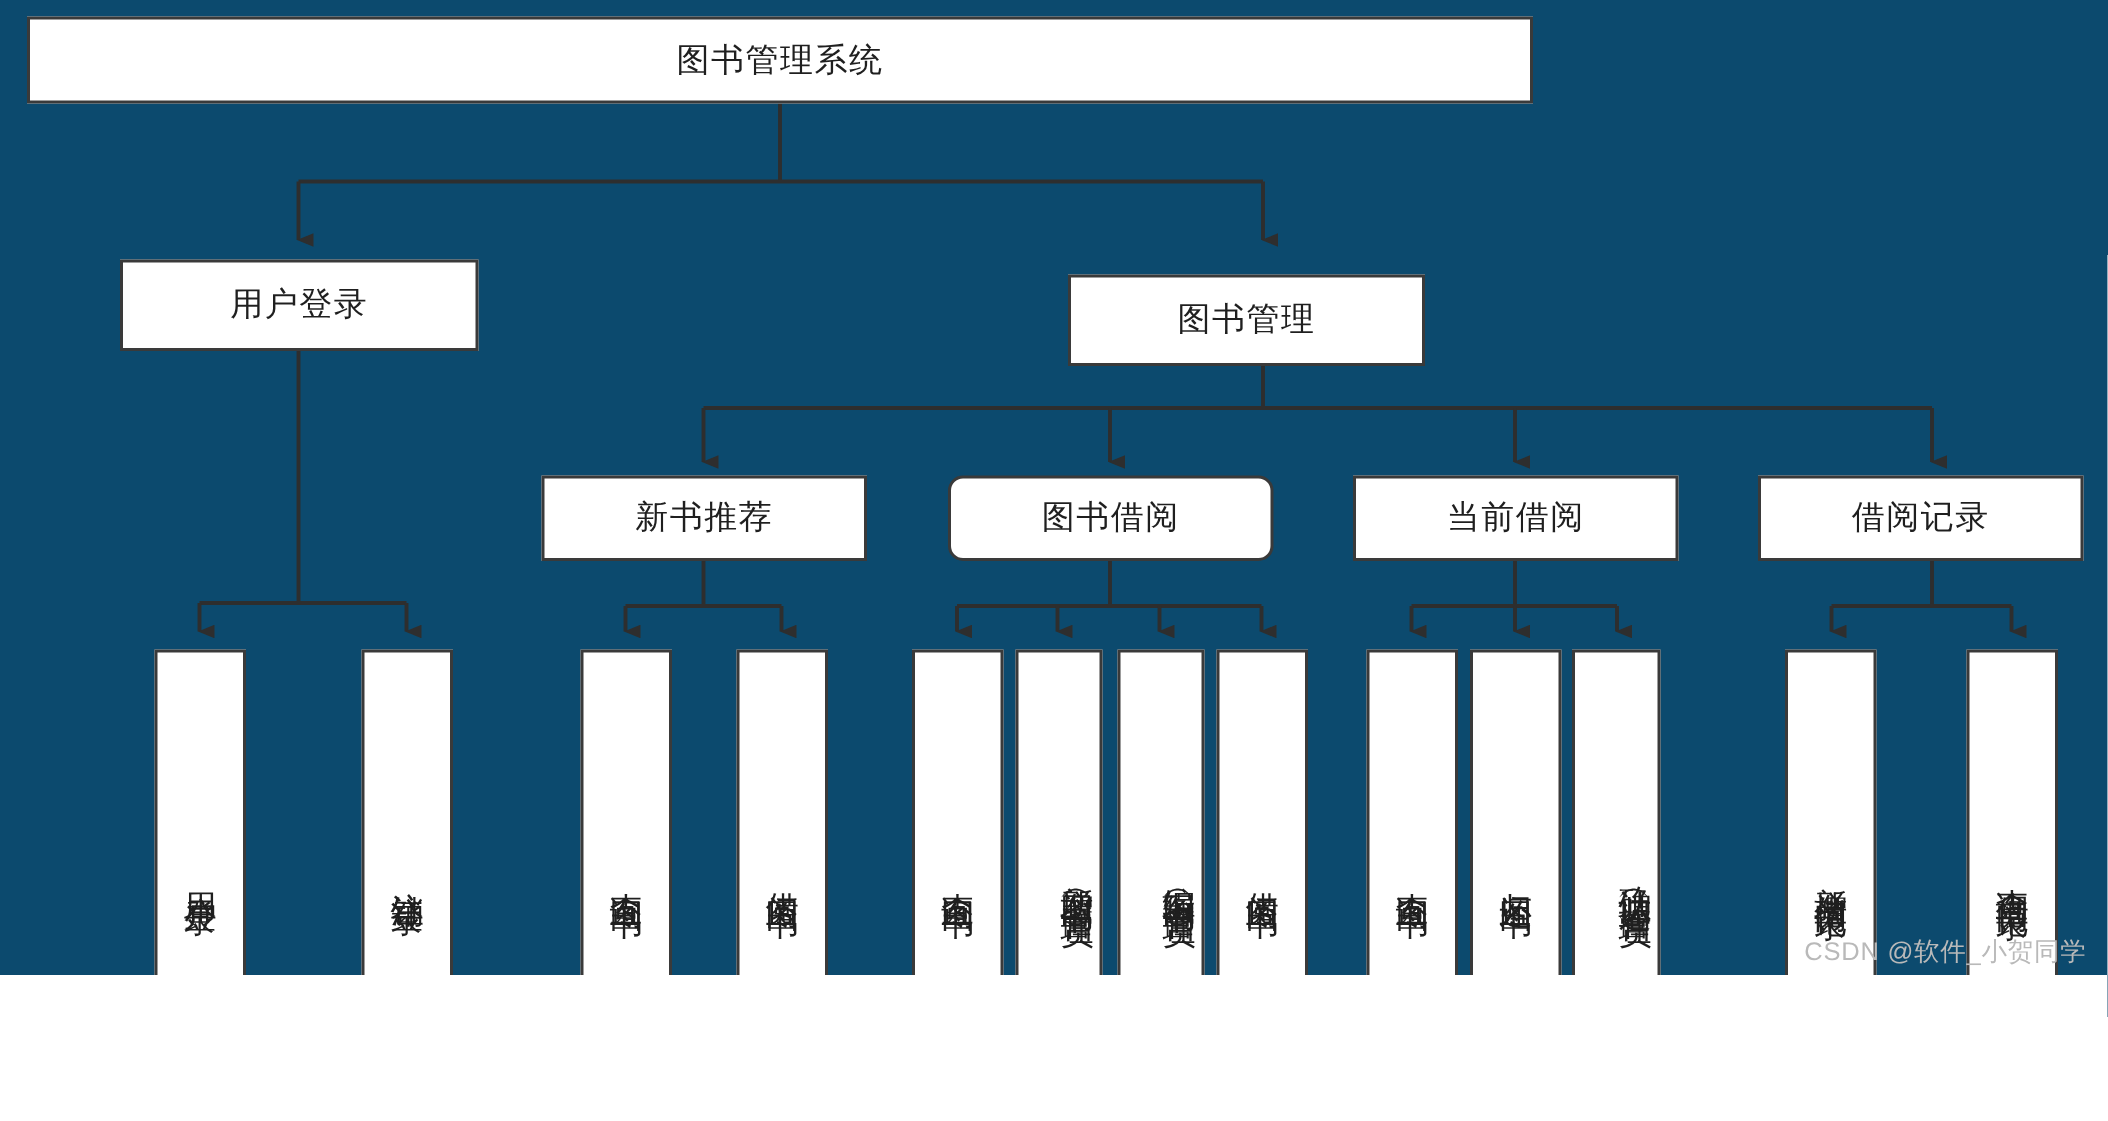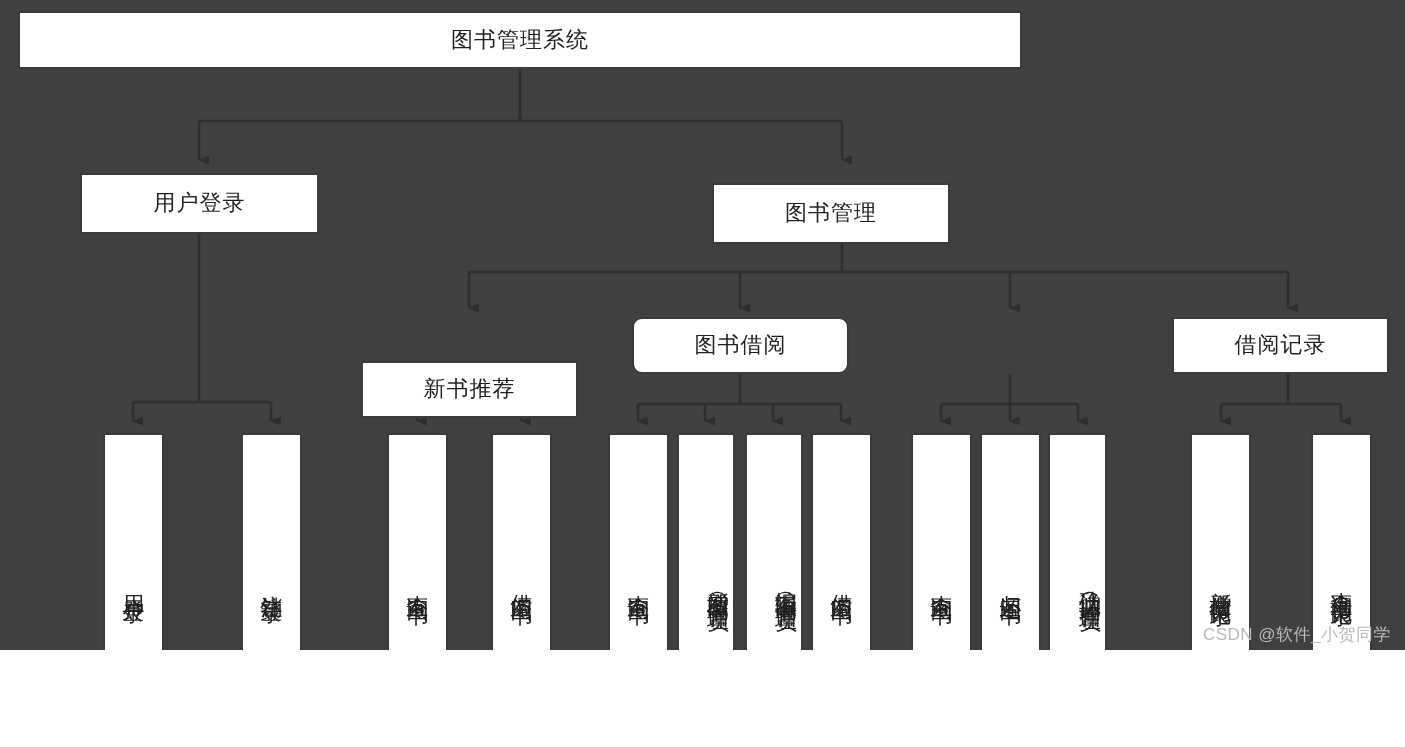--- a/index.html
+++ b/index.html
@@ -8,21 +8,21 @@
     background: #ffffff;
   }
   body {
     font-family: "Liberation Sans", "DejaVu Sans", sans-serif;
     color: #1a1a1a;
   }
   #canvas {
     position: relative;
     width: 1405px;
     height: 650px;
-    background: #404040;
+    background: #0c4a6e;
     overflow: hidden;
   }
   svg#edges {
     position: absolute;
     left: 0;
     top: 0;
     width: 1405px;
     height: 747px;
     pointer-events: none;
   }
@@ -122,22 +122,23 @@
       <path d="M1221,404 L1221,421" marker-end="url(#arw)"></path>
       <path d="M1341,404 L1341,421" marker-end="url(#arw)"></path>
     </g>
   </svg>
 
   <div class="node horizontal node-root" style="left:18px; top:11px; width:1004px; height:58px;">图书管理系统</div>
 
   <div class="node horizontal" style="left:80px; top:173px; width:239px; height:61px;">用户登录</div>
   <div class="node horizontal" style="left:712px; top:183px; width:238px; height:61px;">图书管理</div>
 
-  <div class="node horizontal" style="left:361px; top:317px; width:217px; height:57px;margin-top:44px;">新书推荐</div>
+  <div class="node horizontal" style="left:361px; top:317px; width:217px; height:57px;">新书推荐</div>
   <div class="node horizontal" style="left:632px; top:317px; width:217px; height:57px;border-radius:10px;">图书借阅</div>
+  <div class="node horizontal" style="left:902px; top:317px; width:217px; height:57px;">当前借阅</div>
   <div class="node horizontal" style="left:1172px; top:317px; width:217px; height:57px;">借阅记录</div>
 
   <div class="node vertical mid" style="left:103px; top:433px; width:61px; height:300px;">用户登录</div>
   <div class="node vertical mid" style="left:241px; top:433px; width:61px; height:300px;">注销登录</div>
 
   <div class="node vertical mid" style="left:387px; top:433px; width:61px; height:300px;">查询图书</div>
   <div class="node vertical mid" style="left:491px; top:433px; width:61px; height:300px;">借阅图书</div>
 
   <div class="node vertical mid" style="left:608px; top:433px; width:61px; height:300px;">查询图书</div>
   <div class="node vertical" style="left:677px; top:433px; width:58px; height:300px;">新增图书（管理员）</div>

